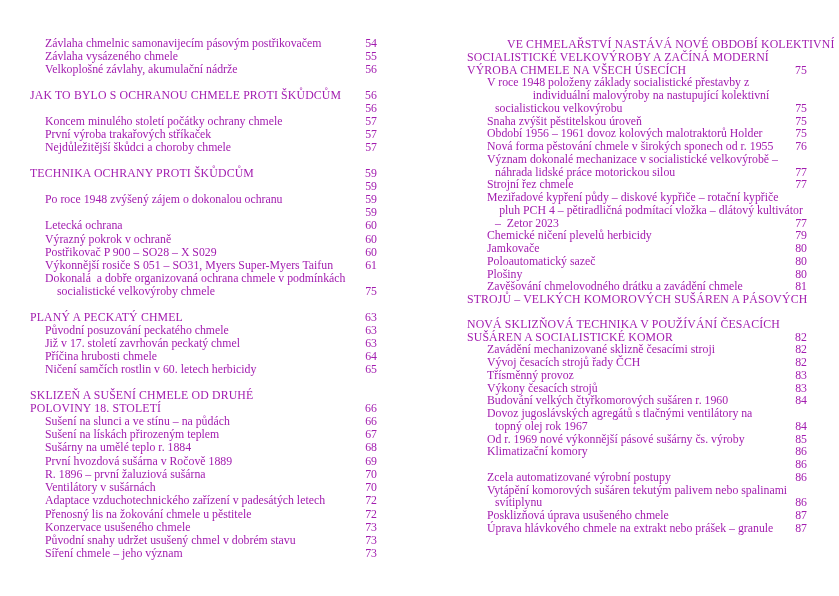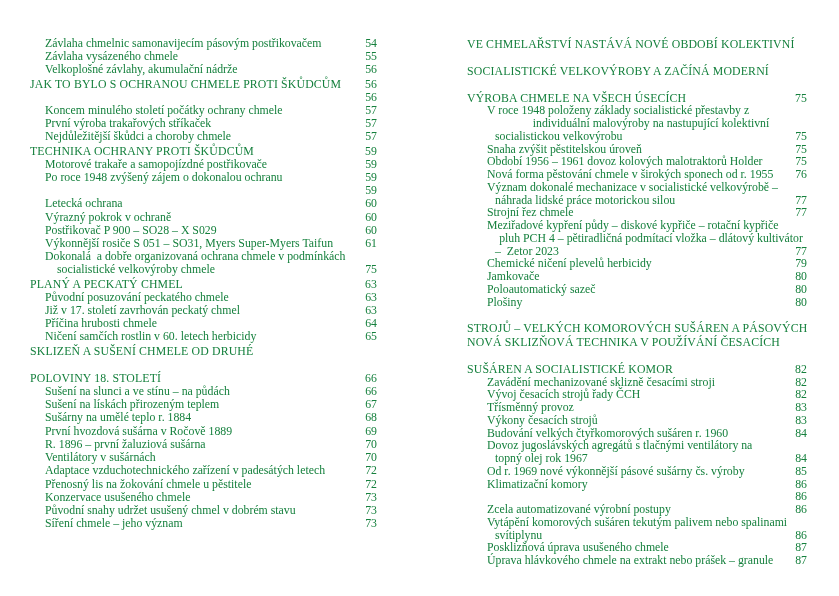--- a/index.html
+++ b/index.html
@@ -7,43 +7,43 @@
     padding: 0;
     background: #ffffff;
   }
   .canvas {
     position: relative;
     width: 839px;
     height: 596px;
     background: #ffffff;
     overflow: hidden;
     font-family: "Liberation Serif", "DejaVu Serif", serif;
-    color: #15803d;
+    color: #a21caf;
   }
   .col {
     position: absolute;
     top: 37px;
   }
   .col.left  { left: 30px;  width: 347px; }
   .col.right { left: 467px; width: 340px; top: 38px; }
 
   .line {
     display: flex;
     align-items: baseline;
     font-size: 11.8px;
   }
   .left  .line { line-height: 13.2px; }
   .right .line { line-height: 12.75px; }
 
   .line .t { white-space: pre; flex-shrink: 0; }
   .line .p { margin-left: auto; padding-left: 8px; text-align: right; }
 
-  .line.heading { margin-top: 1px; letter-spacing: 0.15px; }
-  .line.heading:first-child { margin-top: 0; }
-  .line.heading-cont { letter-spacing: 0.15px; margin-top: 14px; }
+  .line.heading { margin-top: 12px; letter-spacing: 0.15px; }
+  .line.heading:first-child { margin-top: 0; margin-left: 40px; }
+  .line.heading-cont { letter-spacing: 0.15px; }
 
   .left  .line.entry { padding-left: 15px; }
   .left  .line.cont  { padding-left: 27px; }
   .right .line.entry { padding-left: 20px; }
   .right .line.cont  { padding-left: 28px; justify-content: center; }
 </style>
 </head>
 <body>
 
 <div class="canvas">
@@ -77,21 +77,20 @@
       </div>
       <div class="line entry">
         <span class="t">Nejdůležitější škůdci a choroby chmele</span>
         <span class="p">57</span>
       </div>
       <div class="line heading">
         <span class="t">TECHNIKA OCHRANY PROTI ŠKŮDCŮM</span>
         <span class="p">59</span>
       </div>
       <div class="line entry">
-        <span class="t">Motorové trakaře a samopojízdné postřikovače</span>
         <span class="p">59</span>
       </div>
       <div class="line entry">
         <span class="t">Po roce 1948 zvýšený zájem o dokonalou ochranu</span>
         <span class="p">59</span>
       </div>
       <div class="line entry">
         <span class="p">59</span>
       </div>
       <div class="line entry">
@@ -252,20 +251,24 @@
         <span class="p">80</span>
       </div>
       <div class="line entry">
         <span class="t">Poloautomatický sazeč</span>
         <span class="p">80</span>
       </div>
       <div class="line entry">
         <span class="t">Plošiny</span>
         <span class="p">80</span>
       </div>
+      <div class="line entry">
+        <span class="t">Zavěšování chmelovodného drátku a zavádění chmele</span>
+        <span class="p">81</span>
+      </div>
       <div class="line heading-cont">
         <span class="t">STROJŮ – VELKÝCH KOMOROVÝCH SUŠÁREN A PÁSOVÝCH</span>
       </div>
       <div class="line heading">
         <span class="t">NOVÁ SKLIZŇOVÁ TECHNIKA V POUŽÍVÁNÍ ČESACÍCH</span>
       </div>
       <div class="line heading-cont">
         <span class="t">SUŠÁREN A SOCIALISTICKÉ KOMOR</span>
         <span class="p">82</span>
       </div>

